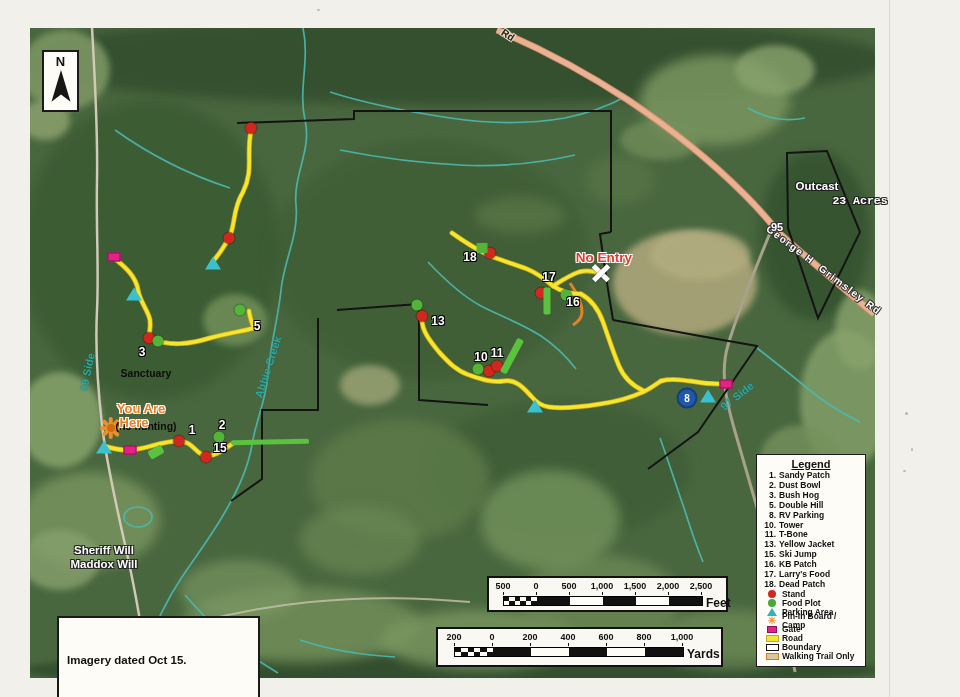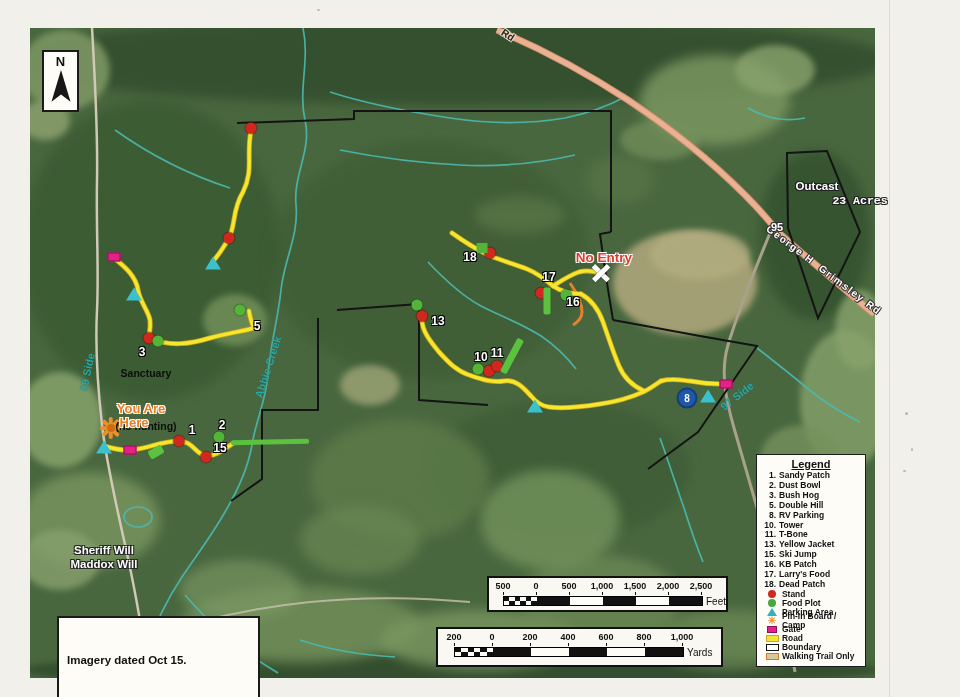--- a/index.html
+++ b/index.html
@@ -67,21 +67,21 @@
 
   .scale-box{position:absolute;background:#faf8f2;border:2px solid #111;box-sizing:border-box;z-index:4;}
   .feet-scale{left:487px;top:576px;width:241px;height:36px;}
   .yards-scale{left:436px;top:627px;width:287px;height:40px;}
   .scale-box .tick{position:absolute;top:3px;transform:translateX(-50%);font-size:9px;font-weight:bold;color:#111;}
   .scale-box .tickmark{position:absolute;top:14px;width:1px;height:3px;background:#111;}
   .scale-box .sbar{position:absolute;top:18px;height:8px;border:1px solid #000;display:flex;box-sizing:content-box;background:#fff;}
   .scale-box .seg{height:100%;}
   .seg-b{background:#111;}
   .seg-w{background:#fdfdf8;}
-  .scale-box .unit{position:absolute;top:18px;font-size:10px;font-weight:normal;color:#111;}
+  .scale-box .unit{position:absolute;top:18px;font-size:12px;font-weight:bold;color:#111;}
 </style>
 </head>
 <body>
 
 <div class="page">
 
   <div class="photo">
     <svg width="845" height="650" viewBox="30 28 845 650">
       <defs>
         <filter id="b1" x="-40%" y="-40%" width="180%" height="180%">

